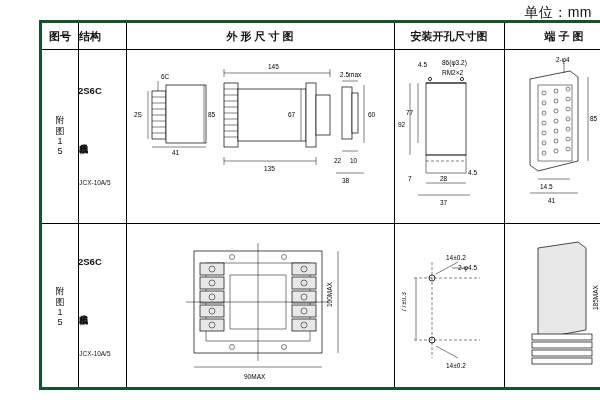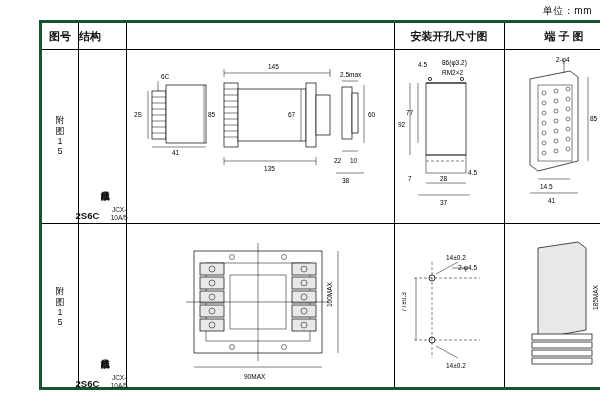--- a/index.html
+++ b/index.html
@@ -2,39 +2,39 @@
 <html><head>
 <meta charset="utf-8">
 <style>
   html,body{margin:0;padding:0;}
   body{
     width:600px;height:400px;background:#ffffff;
     font-family:"Liberation Sans","DejaVu Sans",sans-serif;
     color:#111;overflow:hidden;position:relative;
   }
   .unit{
-    position:absolute;right:8px;top:4px;font-size:10px;letter-spacing:.5px;
+    position:absolute;right:8px;top:4px;font-size:14px;letter-spacing:.5px;
   }
   .table{
     position:absolute;left:8px;top:20px;width:584px;height:370px;
     border:3px solid #14532d;box-sizing:border-box;margin-left:31px;
   }
   
   .vline{position:absolute;top:0;bottom:0;width:1px;background:#000;}
   .hline{position:absolute;left:0;right:0;height:1px;background:#000;}
 
   .hdr{position:absolute;top:0;height:26px;display:flex;align-items:center;justify-content:center;
        font-size:11px;font-weight:bold;}
 
   .cellLabel{
     position:absolute;display:flex;flex-direction:column;align-items:center;justify-content:center;
     font-size:9px;line-height:1.15;text-align:center;
   }
   .struct{
-    position:absolute;display:flex;flex-direction:row;align-items:flex-end;justify-content:center;
+    position:absolute;display:flex;flex-direction:column;align-items:flex-start;justify-content:center;
     font-size:9px;line-height:1.2;text-align:center;
   }
   .struct .top{font-weight:bold;font-size:9.5px;margin-bottom:2px;}
   .struct .mid{writing-mode:vertical-rl;text-orientation:upright;letter-spacing:0px;font-size:9px;height:78px;}
   .struct .bot{font-size:7px;margin-top:3px;transform:scale(.92);}
 
   svg{display:block;}
   .dwg{position:absolute;}
   .ln{stroke:#000;stroke-width:.8;fill:none;}
   .thin{stroke:#000;stroke-width:.5;fill:none;}
@@ -54,20 +54,21 @@
 
   <div class="hline" style="top:200px;"></div>
 
   <div class="vline" style="left:36px;"></div>
   <div class="vline" style="left:84px;"></div>
   <div class="vline" style="left:352px;"></div>
   <div class="vline" style="left:462px;"></div>
 
   <div class="hdr" style="left:0;width:36px;">图号</div>
   <div class="hdr" style="left:24px;width:48px;">结构</div>
+  <div class="hdr" style="left:84px;width:268px;">外 形 尺 寸 图</div>
   <div class="hdr" style="left:352px;width:110px;text-align:center;">安装开孔尺寸图</div>
   <div class="hdr" style="left:462px;width:120px;">端 子 图</div>
 
   <div class="cellLabel" style="left:0;top:26px;width:36px;height:174px;">
     <div>附</div>
     <div>图</div>
     <div>1</div>
     <div>5</div>
   </div>
 

